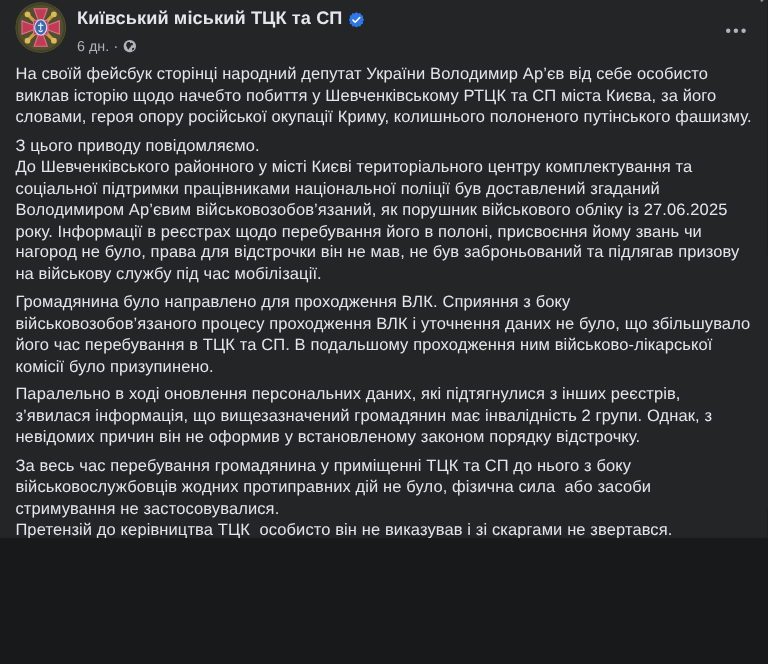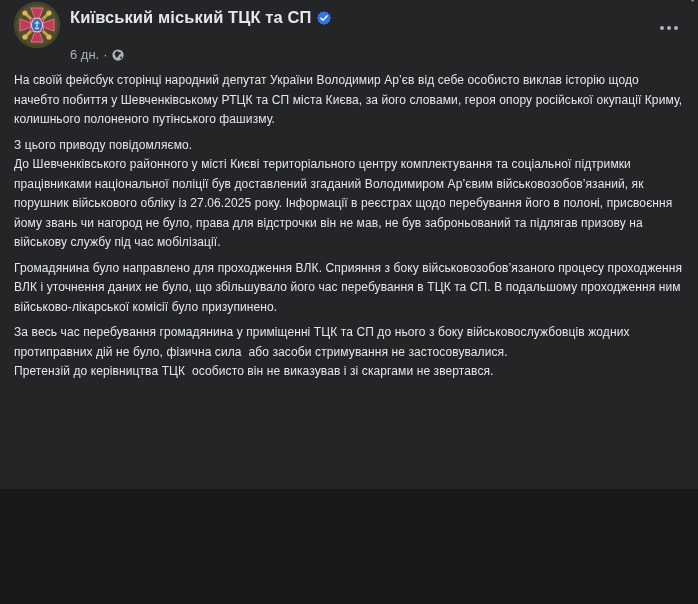--- a/index.html
+++ b/index.html
@@ -37,21 +37,21 @@
     font-weight: 700;
     color: #e4e6eb;
     letter-spacing: .1px;
     cursor: pointer;
   }
   .verified-badge { display: inline-flex; margin-top: 1px; }
   .meta-row {
     display: flex;
     align-items: center;
     gap: 4px;
-    margin-top: 20px;
+    margin-top: 7px;
     font-size: 13px;
     color: #b0b3b8;
   }
   .meta-row .timestamp { cursor: pointer; }
   .meta-row .sep { color: #b0b3b8; }
   .globe-wrap { display: inline-flex; margin-top: 1px; }
 
   .more-btn {
     position: absolute;
     top: 20px;
@@ -71,21 +71,21 @@
     position: absolute;
     top: -4px; right: -4px;
     width: 12px; height: 2px;
     background: #8a8d91;
     transform: rotate(-45deg);
   }
 
   
   .post-body {
     padding: 9px 14px 0 14px;
-    font-size: 12px;
+    font-size: 15px;
     line-height: 19.5px;
     color: #e4e6eb;
     letter-spacing: .1px;
   }
   .post-paragraph {
     margin-top: 6px;
     white-space: pre-wrap;
   }
   .post-paragraph:first-child { margin-top: 0; }
 </style>
@@ -160,17 +160,18 @@
     </span>
   </div>
 
   <div class="corner-mark"></div>
 
   <div class="post-body">
       <p class="post-paragraph">На своїй фейсбук сторінці народний депутат України Володимир Ар’єв від себе особисто виклав історію щодо начебто побиття у Шевченківському РТЦК та СП міста Києва, за його словами, героя опору російської окупації Криму, колишнього полоненого путінського фашизму.</p>
       <p class="post-paragraph">З цього приводу повідомляємо.
 До Шевченківського районного у місті Києві територіального центру комплектування та соціальної підтримки працівниками національної поліції був доставлений згаданий Володимиром Ар’євим військовозобов’язаний, як порушник військового обліку із 27.06.2025 року. Інформації в реєстрах щодо перебування його в полоні, присвоєння йому звань чи нагород не було, права для відстрочки він не мав, не був заброньований та підлягав призову на військову службу під час мобілізації.</p>
       <p class="post-paragraph">Громадянина було направлено для проходження ВЛК. Сприяння з боку військовозобов’язаного процесу проходження ВЛК і уточнення даних не було, що збільшувало його час перебування в ТЦК та СП. В подальшому проходження ним військово-лікарської комісії було призупинено.</p>
+      <p class="post-paragraph">Паралельно в ході оновлення персональних даних, які підтягнулися з інших реєстрів, з’явилася інформація, що вищезазначений громадянин має інвалідність 2 групи. Однак, з невідомих причин він не оформив у встановленому законом порядку відстрочку.</p>
       <p class="post-paragraph">За весь час перебування громадянина у приміщенні ТЦК та СП до нього з боку військовослужбовців жодних протиправних дій не було, фізична сила  або засоби стримування не застосовувалися.
 Претензій до керівництва ТЦК  особисто він не виказував і зі скаргами не звертався.</p>
     </div>
 
 </div>
 
 </body></html>

